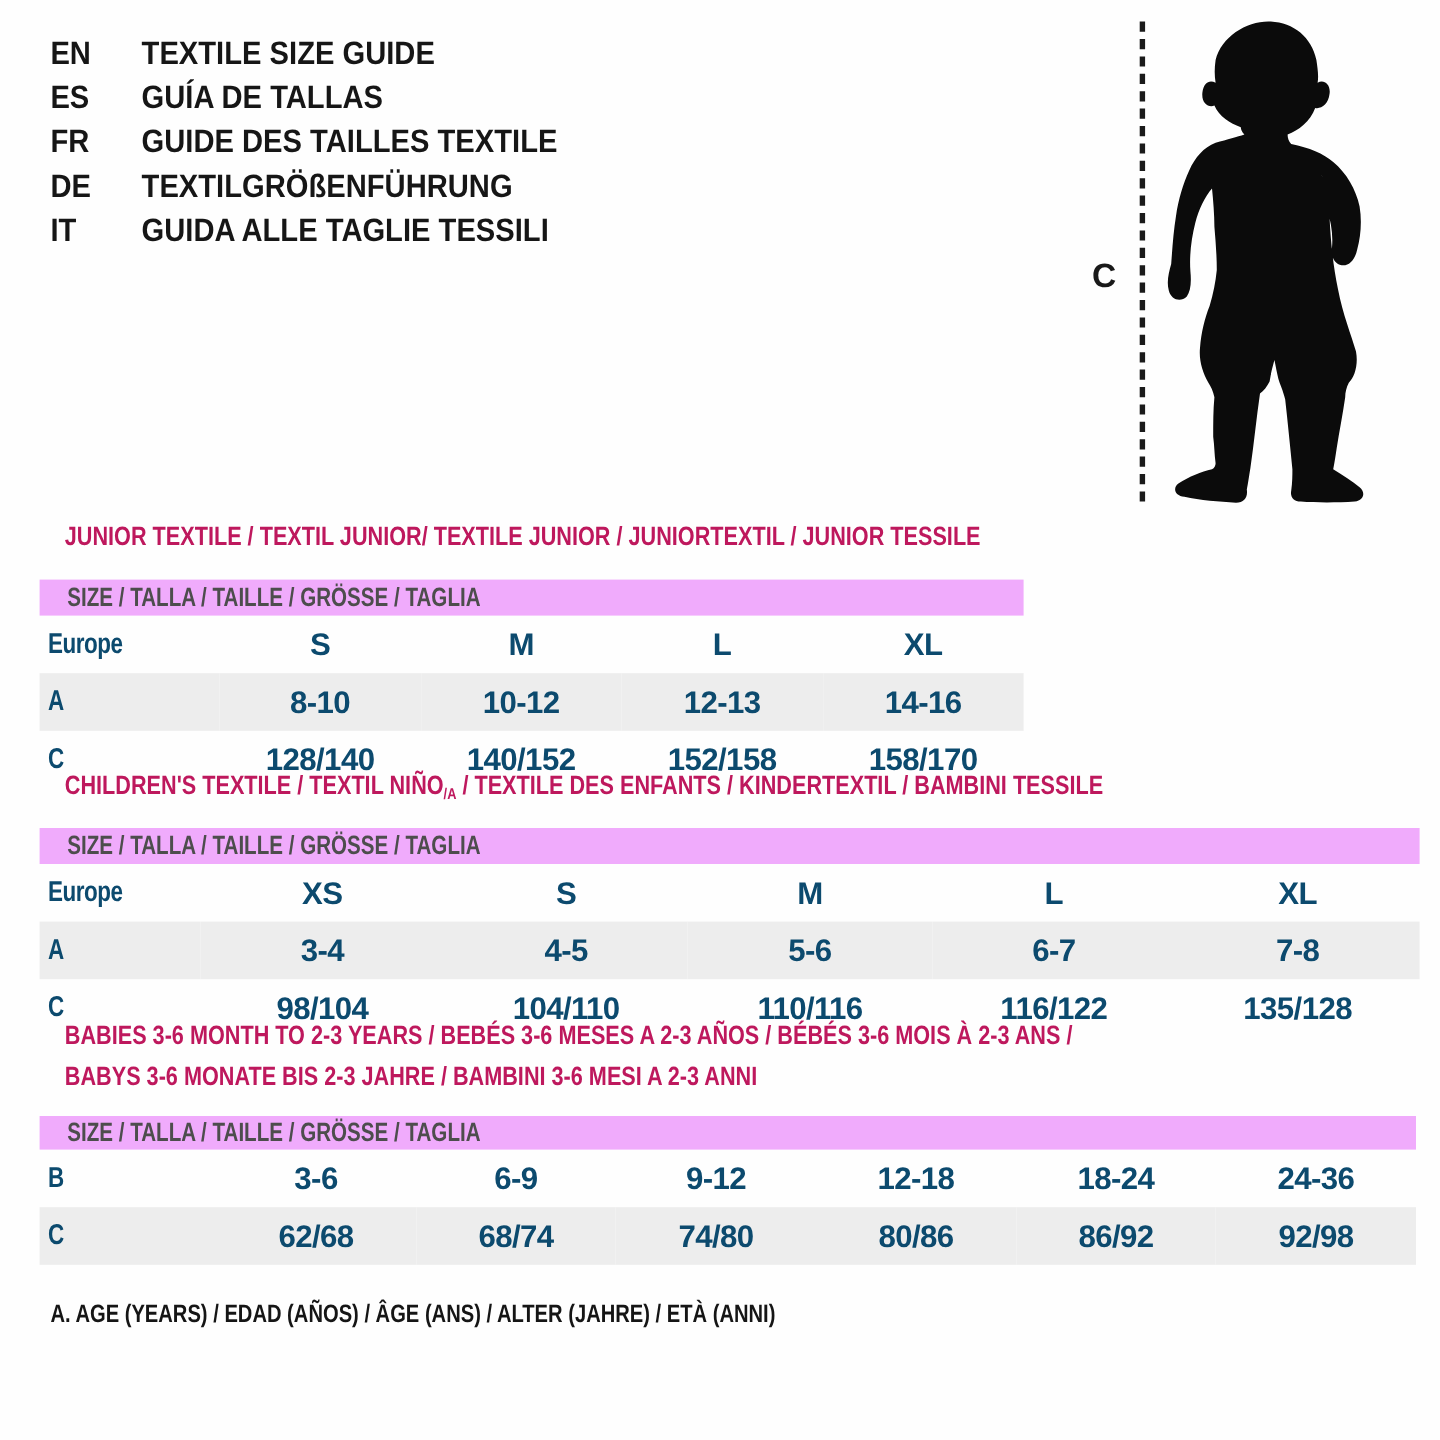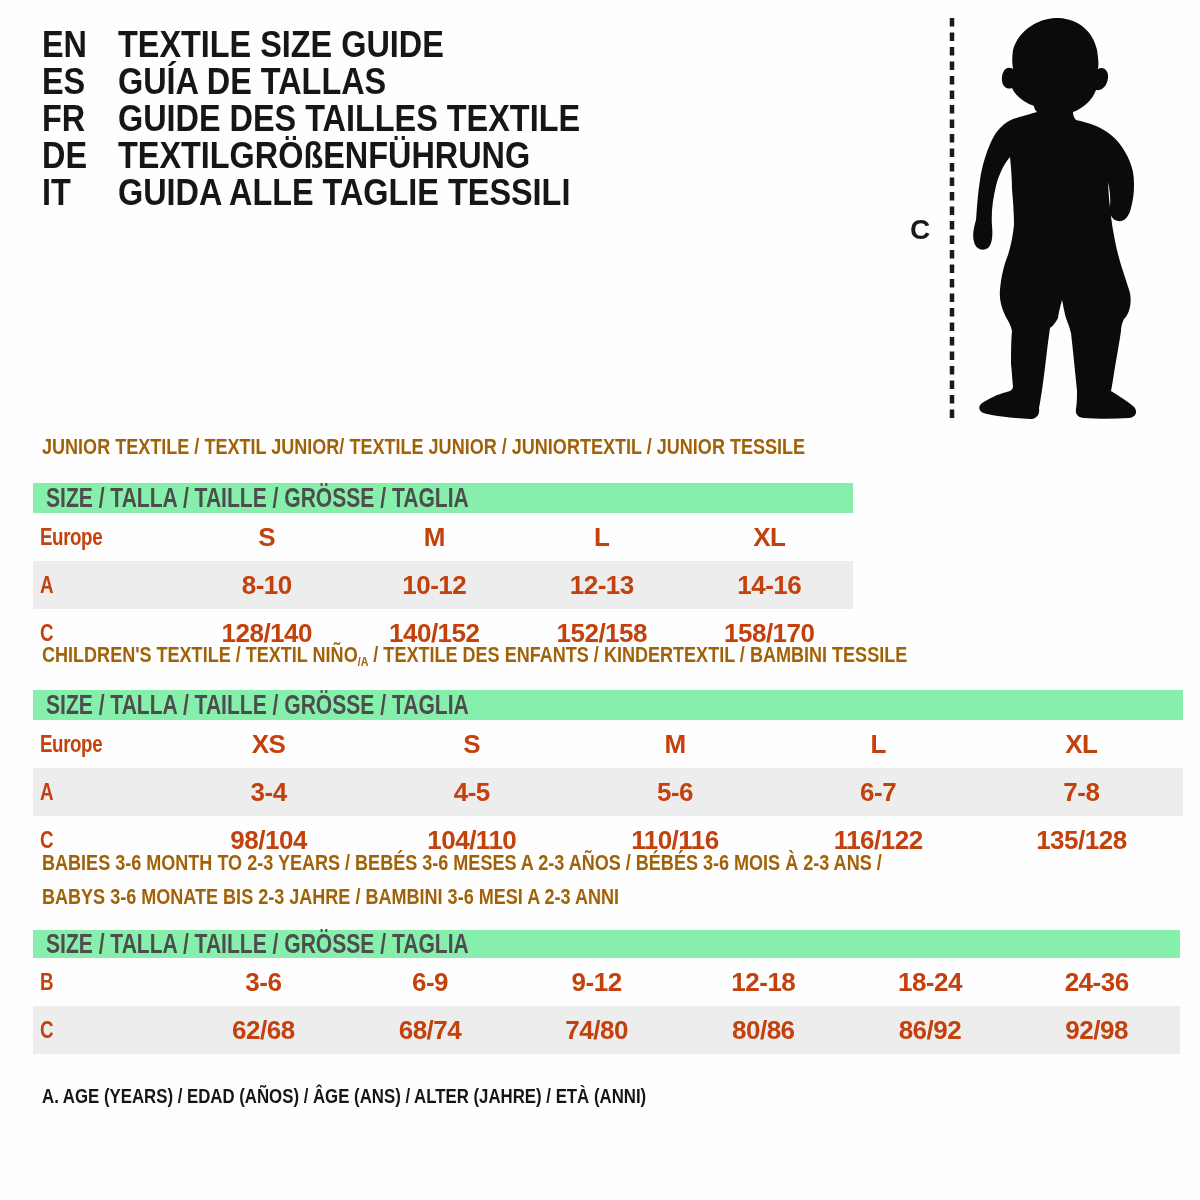--- a/index.html
+++ b/index.html
@@ -4,53 +4,53 @@
 <style>
   html,body{margin:0;padding:0;}
   body{width:1200px;height:1200px;background:#fefefe;position:relative;
        font-family:"Liberation Sans","DejaVu Sans",sans-serif;overflow:hidden;}
   .page{position:absolute;inset:0;background:#fefefe;}
 
   
   .cx{display:inline-block;white-space:nowrap;transform-origin:0 50%;}
 
   
-  .lang{position:absolute;left:42px;top:26px;color:#161616;font-weight:700;font-size:36px;}
+  .lang{position:absolute;left:42px;top:26px;color:#161616;font-weight:700;font-size:27px;}
   .lang-row{display:flex;height:37px;align-items:center;}
   .lang-code{width:76px;}
   .lang .cx{transform:scaleX(0.9);}
 
   
   .figure{position:absolute;left:900px;top:12px;width:260px;height:414px;}
   .figure svg{position:absolute;left:0;top:0;}
   .c-label{position:absolute;left:10px;top:202px;font-size:28px;font-weight:700;color:#191919;}
 
   
-  .sec-title{position:absolute;left:42px;color:#a16207;font-weight:700;font-size:22px;}
+  .sec-title{position:absolute;left:54px;color:#be185d;font-weight:700;font-size:22px;}
   .sec-title .cx{transform:scaleX(0.82);}
   #sec1-title{top:434px;}
   #sec2-title{top:642px;}
   #sec3-title{top:846px;line-height:34px;}
   .sub{font-size:13px;vertical-align:-4px;}
 
   
-  .band{position:absolute;left:33px;background:#86efac;color:#4d4d4d;font-weight:700;
-        font-size:27px;box-sizing:border-box;padding-left:13px;}
+  .band{position:absolute;left:33px;background:#f0abfc;color:#4d4d4d;font-weight:700;
+        font-size:22px;box-sizing:border-box;padding-left:23px;}
   .band .cx{transform:scaleX(0.78);}
   #band1{top:483px;width:820px;height:30px;line-height:30px;}
   #band2{top:690px;width:1150px;height:30px;line-height:30px;}
   #band3{top:930px;width:1147px;height:28px;line-height:28px;}
 
   
   table.size-table{position:absolute;left:33px;border-collapse:collapse;table-layout:fixed;}
   #table1{top:513px;width:820px;}
   #table2{top:720px;width:1150px;}
   #table3{top:958px;width:1147px;}
   .size-table td{height:48px;padding:0;text-align:center;font-size:26px;font-weight:700;
-                 color:#c2410c;letter-spacing:-0.5px;}
+                 color:#0c4a6e;letter-spacing:-0.5px;}
   .size-table td.label-col{text-align:left;padding-left:7px;font-size:24px;}
   .size-table td.label-col .cx{transform:scaleX(0.78);}
   #table1 .label-col{width:143px;}
   #table2 .label-col{width:127px;}
   #table3 .label-col{width:140px;}
   tr.shaded{background:#ededed;}
 
   
   .legend{position:absolute;left:42px;top:1066px;color:#151515;font-weight:700;font-size:21px;}
   .legend-line{height:35px;display:flex;align-items:center;margin-top:12px;}

